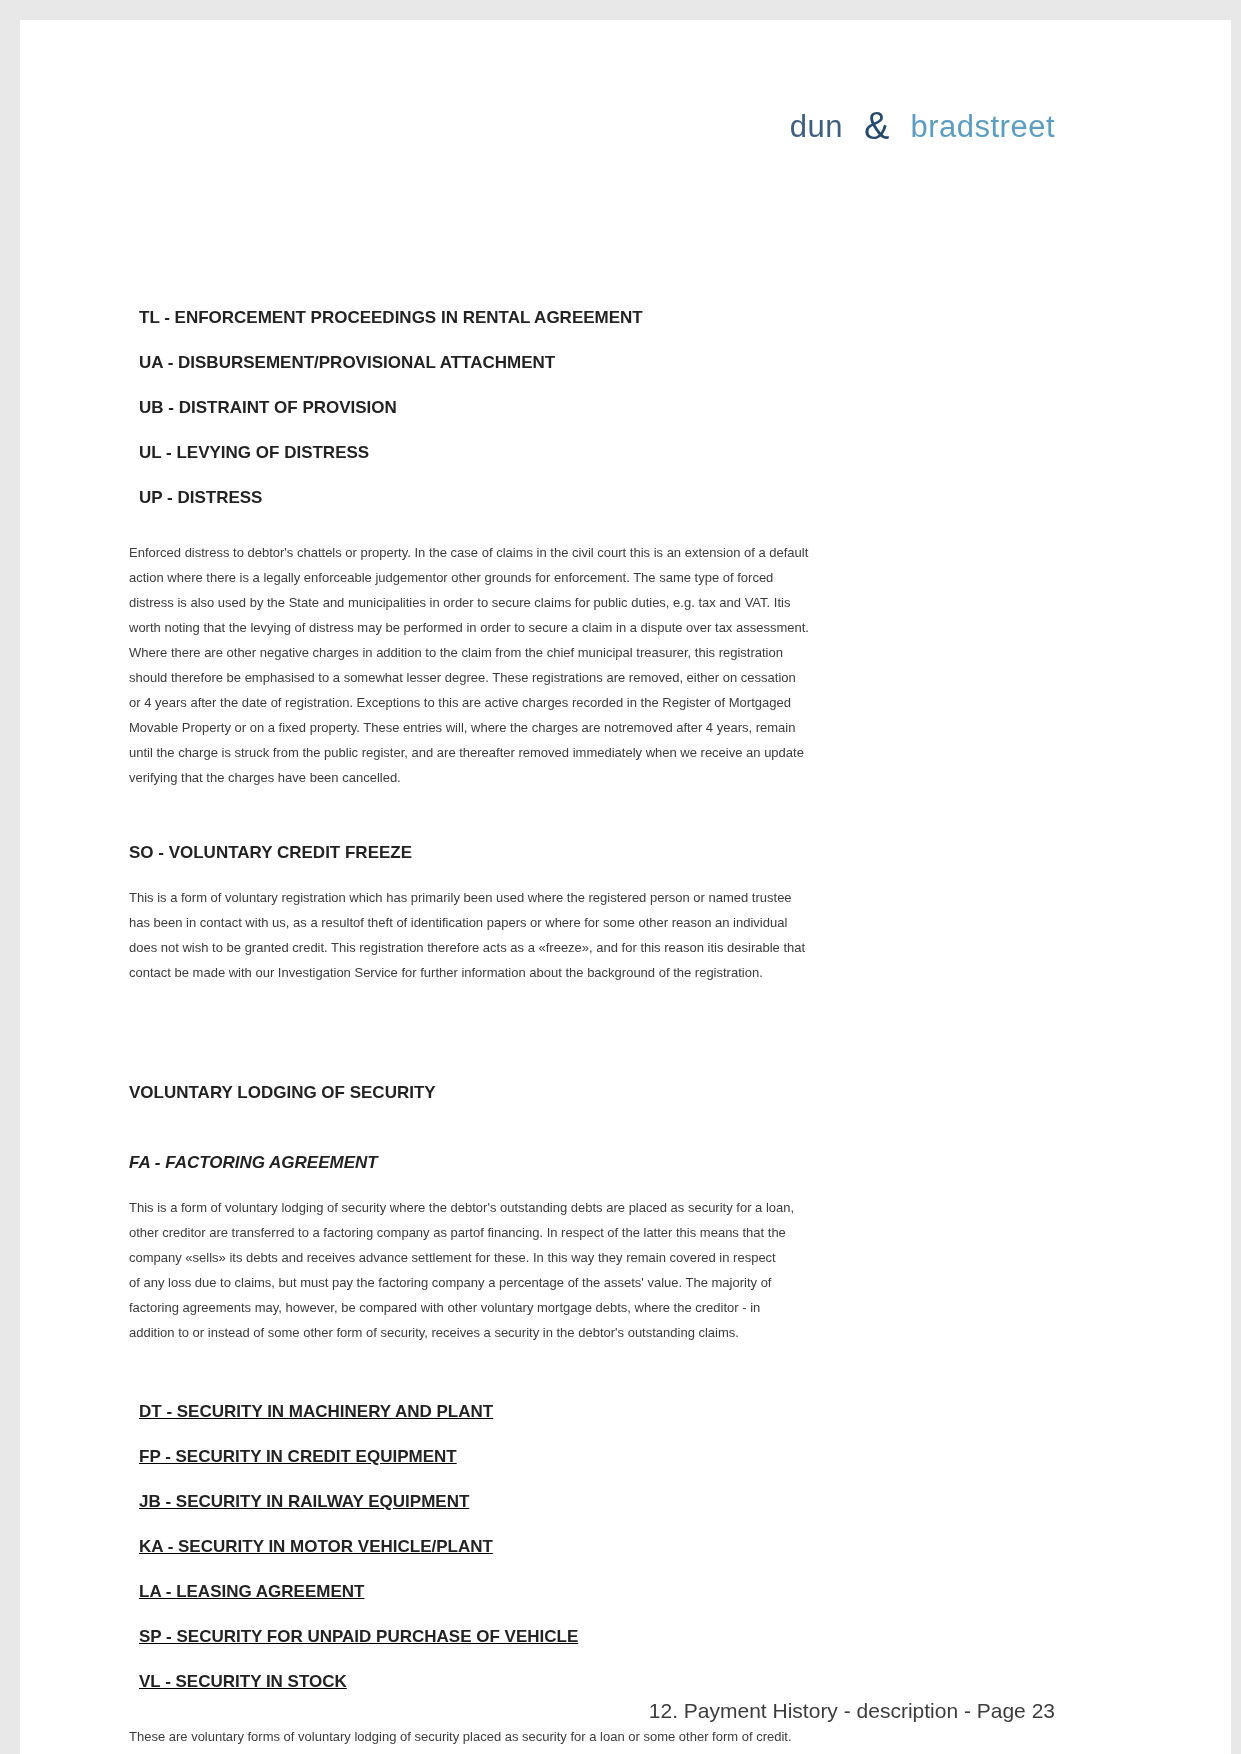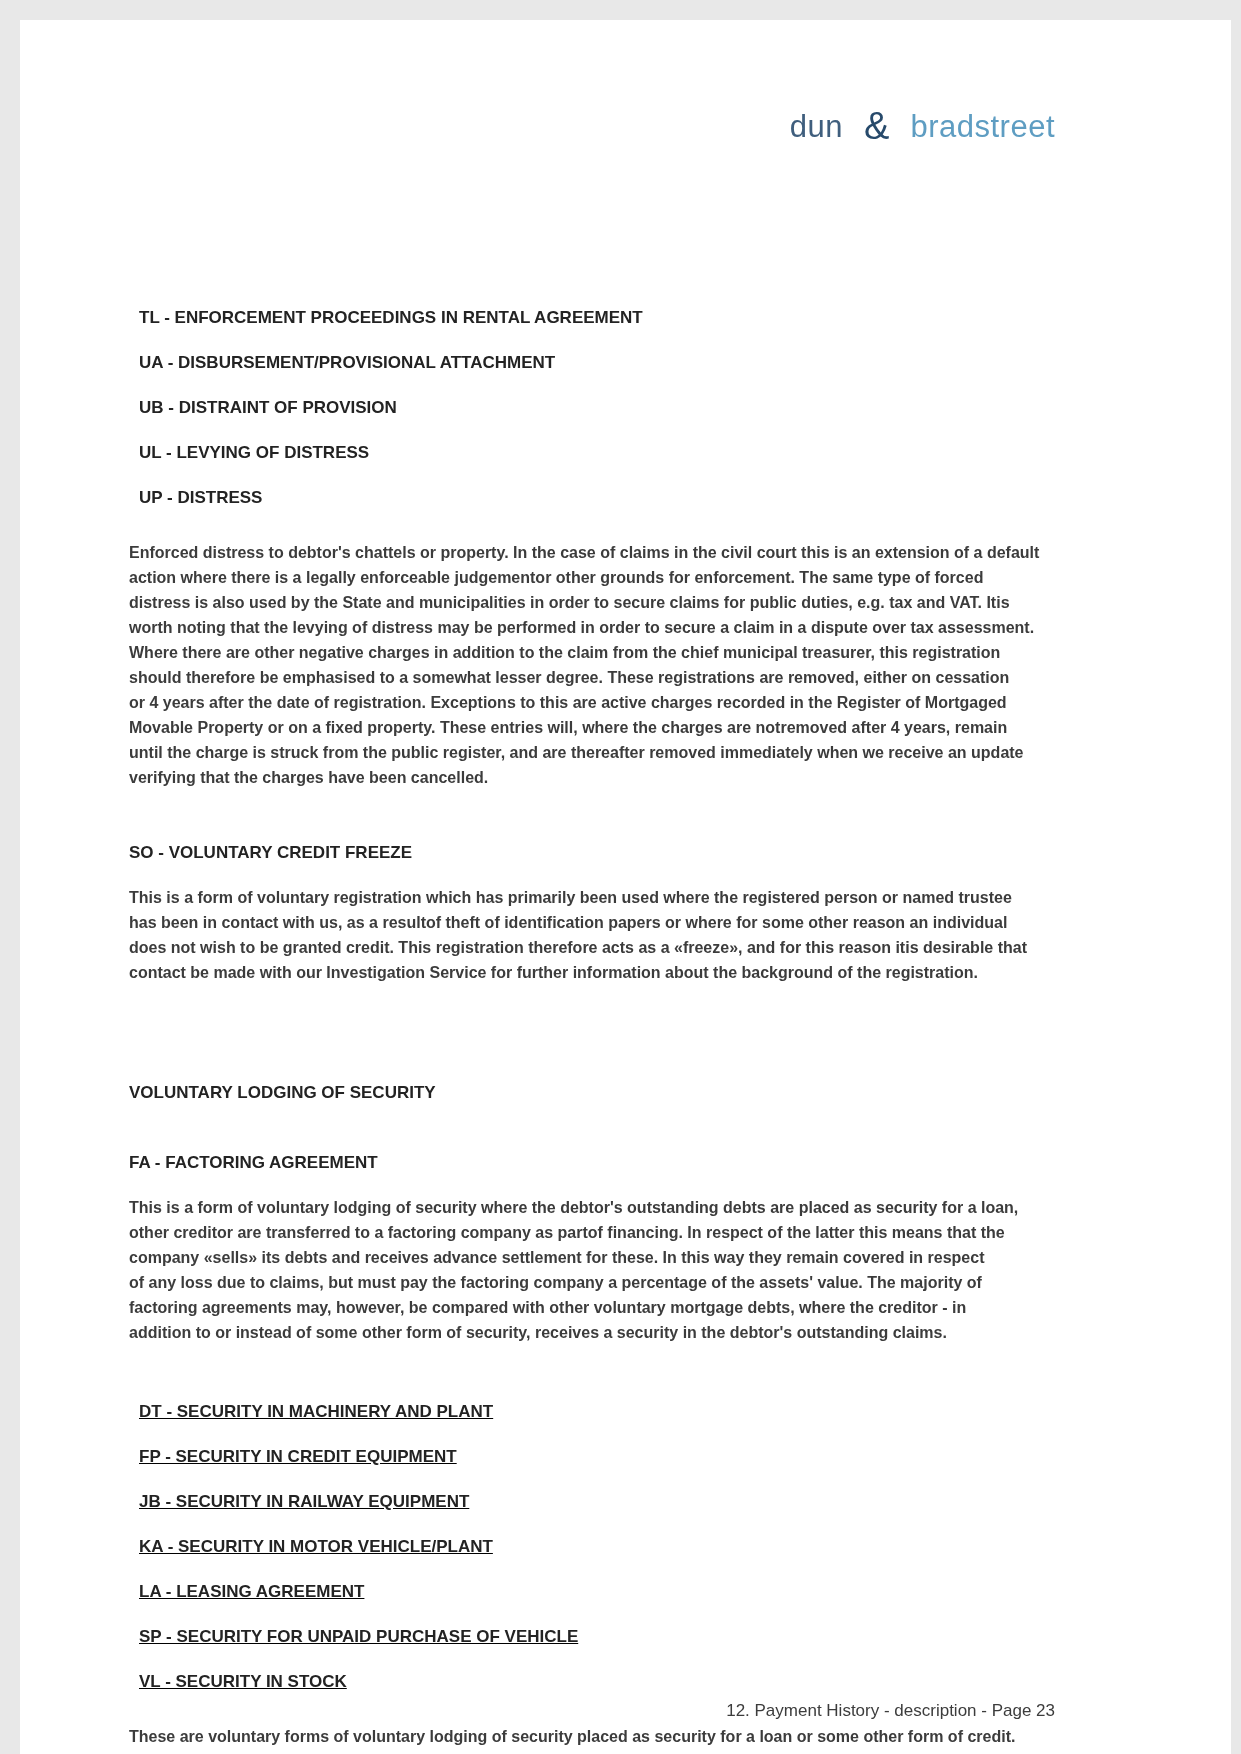--- a/index.html
+++ b/index.html
@@ -46,35 +46,35 @@
     margin-left: 26px;
   }
   .h {
     font-size: 17px;
     font-weight: bold;
     line-height: 25px;
     color: var(--heading-text, #232323);
     white-space: pre;
   }
   .body {
-    font-size: 16px;
-    font-weight: bold;
+    font-size: 13px;
+    font-weight: normal;
     line-height: 25px;
     color: var(--body-text, #3c3c3c);
     white-space: pre;
   }
   .mt-so   { margin-top: 30px; }
   .mt-vls  { margin-top: 75px; }
-  .mt-fa   { margin-top: 25px; }
+  .mt-fa   { margin-top: 25px; font-style: italic; }
   .mt-sec  { margin-top: 24px; text-decoration: underline; }
   .footer {
     position: absolute;
     bottom: 41px;
     right: 186px;
-    font-size: 17px;
+    font-size: 21px;
     line-height: 25px;
     color: var(--body-text, #3c3c3c);
     white-space: nowrap;
   }
 </style>
 </head>
 <body>
 
 <div class="page">
 

